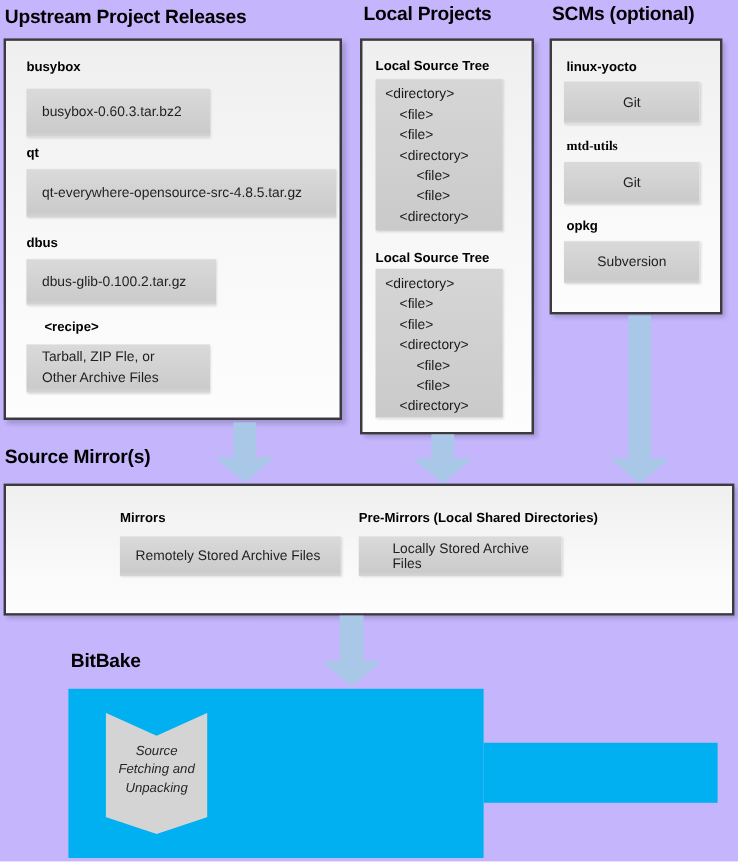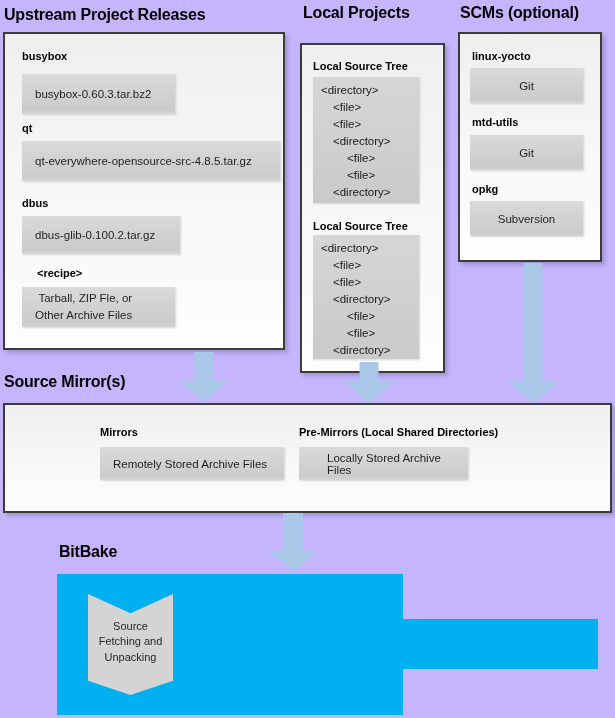--- a/index.html
+++ b/index.html
@@ -64,36 +64,36 @@
 <body>
 
 <div id="stage">
 
   <div class="title" style="left:4px; top:6px;">Upstream Project Releases</div>
   <div class="title" style="left:303px; top:4px;">Local Projects</div>
   <div class="title" style="left:4px; top:373px;">Source Mirror(s)</div>
   <div class="title" style="left:460px; top:4px;">SCMs (optional)</div>
   <div class="title" style="left:59px; top:543px;">BitBake</div>
 
-  <div class="panel" style="left:3px; top:32px; width:282px; height:318px;text-align:right;">
+  <div class="panel" style="left:3px; top:32px; width:282px; height:318px;">
     <div class="item-label" style="left:17px; top:16px;">busybox</div>
     <div class="gray-box left" style="left:17px; top:40px; width:153px; height:40px;">busybox-0.60.3.tar.bz2</div>
 
     <div class="item-label" style="left:17px; top:88px;">qt</div>
     <div class="gray-box left" style="left:17px; top:107px; width:258px; height:40px;">qt-everywhere-opensource-src-4.8.5.tar.gz</div>
 
     <div class="item-label" style="left:17px; top:163px;">dbus</div>
     <div class="gray-box left" style="left:17px; top:182px; width:158px; height:38px;">dbus-glib-0.100.2.tar.gz</div>
 
     <div class="item-label" style="left:32px; top:233px;">&lt;recipe&gt;</div>
     <div class="gray-box left multiline" style="left:17px; top:253px; width:153px; height:40px;">Tarball, ZIP Fle, or
 Other Archive Files</div>
   </div>
 
-  <div class="panel" style="left:300px; top:32px; width:145px; height:330px;margin-top:11px;">
+  <div class="panel" style="left:300px; top:32px; width:145px; height:330px;">
     <div class="item-label" style="left:11px; top:15px;">Local Source Tree</div>
     <div class="tree-box" style="left:11px; top:32px; width:106px; height:126px;">
       <div class="tree-line indent-0">&lt;directory&gt;</div>
       <div class="tree-line indent-1">&lt;file&gt;</div>
       <div class="tree-line indent-1">&lt;file&gt;</div>
       <div class="tree-line indent-1">&lt;directory&gt;</div>
       <div class="tree-line indent-2">&lt;file&gt;</div>
       <div class="tree-line indent-2">&lt;file&gt;</div>
       <div class="tree-line indent-1">&lt;directory&gt;</div>
     </div>
@@ -107,21 +107,21 @@
       <div class="tree-line indent-2">&lt;file&gt;</div>
       <div class="tree-line indent-2">&lt;file&gt;</div>
       <div class="tree-line indent-1">&lt;directory&gt;</div>
     </div>
   </div>
 
   <div class="panel" style="left:458px; top:32px; width:144px; height:230px;">
     <div class="item-label" style="left:12px; top:16px;">linux-yocto</div>
     <div class="gray-box center" style="left:10px; top:34px; width:113px; height:35px;">Git</div>
 
-    <div class="item-label" style="left:12px; top:82px;">mtd-utils</div>
+    <div class="item-label" style="left:12px; top:82px;font-family:Liberation Serif, serif;">mtd-utils</div>
     <div class="gray-box center" style="left:10px; top:101px; width:113px; height:35px;">Git</div>
 
     <div class="item-label" style="left:12px; top:149px;">opkg</div>
     <div class="gray-box center" style="left:10px; top:167px; width:113px; height:35px;text-align:right;">Subversion</div>
   </div>
 
   <div class="arrow" style="left:179px; top:352px; width:50px; height:50px;">
     <div class="shaft" style="width:19px; height:29px;"></div>
       <div class="head"></div>
   </div>
@@ -142,16 +142,16 @@
     <div class="gray-box left" style="left:294px; top:42px; width:169px; height:33px;padding-left:28px;">Locally Stored Archive Files</div>
   </div>
 
   <div class="arrow" style="left:268px; top:513px; width:50px; height:59px;">
     <div class="shaft" style="width:20px; height:38px;"></div>
       <div class="head"></div>
   </div>
 
   <div class="cyan" style="left:57px; top:574px; width:346px; height:141px;"></div>
   <div class="cyan" style="left:403px; top:619px; width:195px; height:50px;"></div>
-  <div id="ribbon" style="white-space:pre-line;">Source Fetching and
+  <div id="ribbon" style="white-space:pre-line;font-style:italic;">Source Fetching and
 Unpacking</div>
 
 </div>
 
 </body></html>

